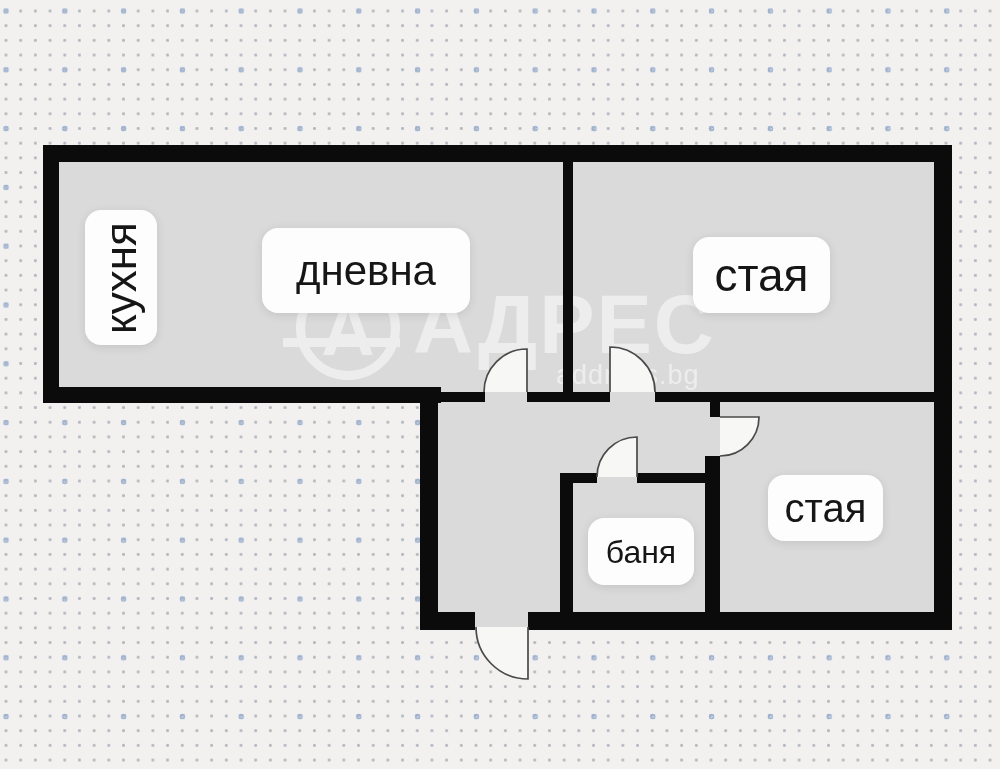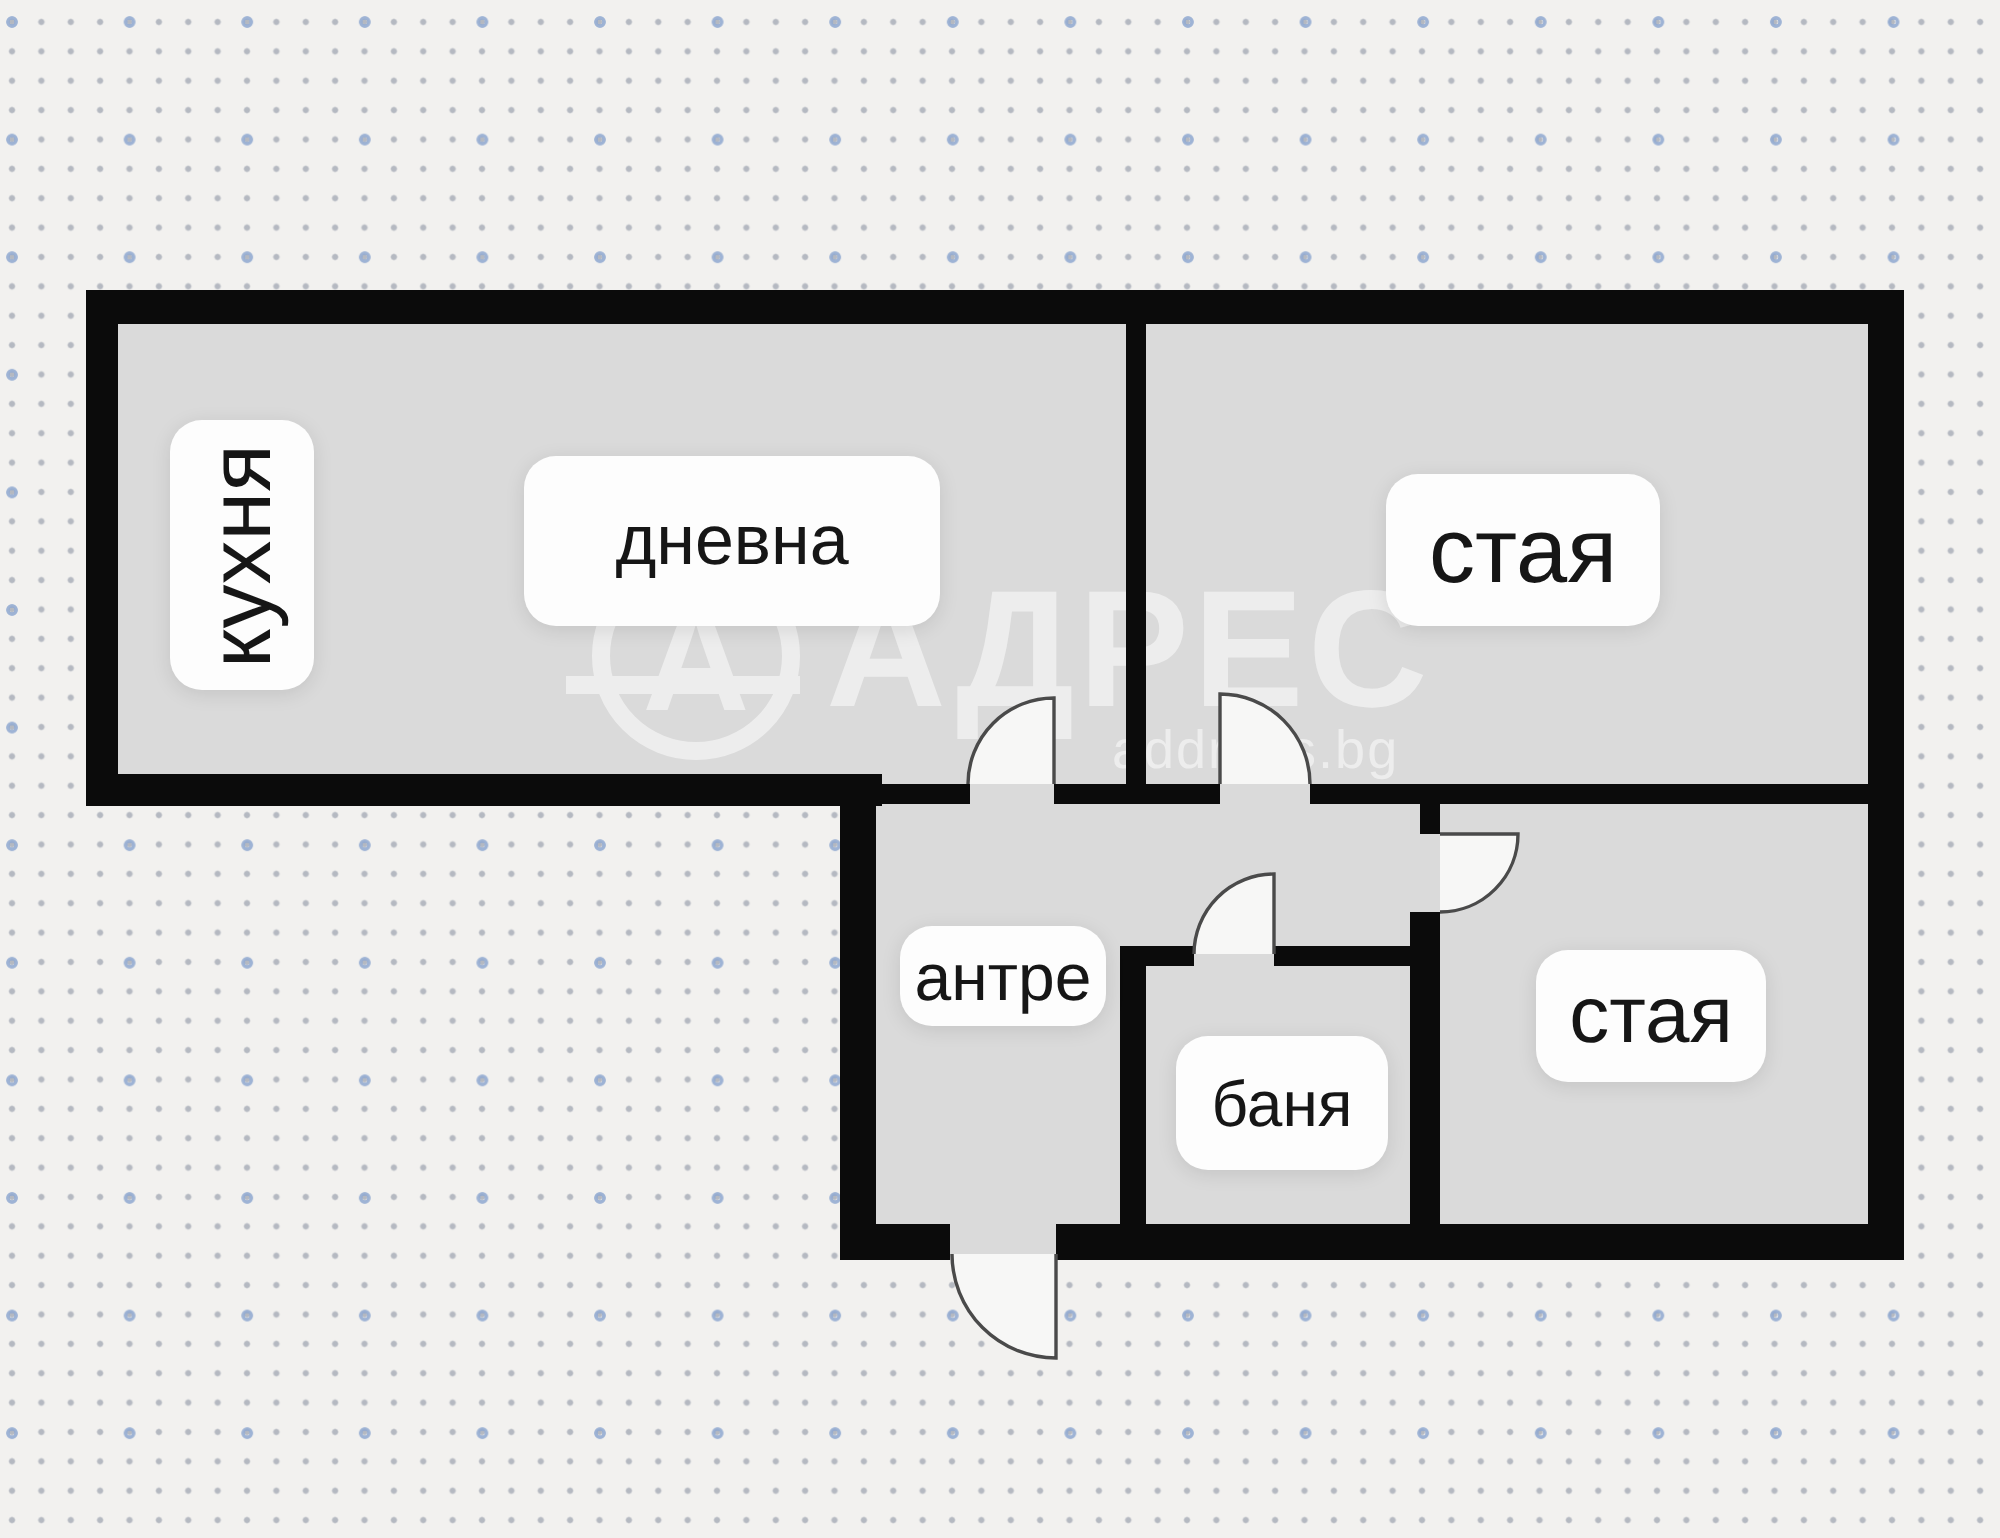--- a/index.html
+++ b/index.html
@@ -98,19 +98,18 @@
       <path d="M610,392 L610,347 A45,45 0 0 1 655,392"></path>
       <path d="M637,477 L637,437 A40,40 0 0 0 597,477"></path>
       <path d="M720,417 L759,417 A39,39 0 0 1 720,456"></path>
       <path d="M528,627 L528,679 A52,52 0 0 1 476,627"></path>
     </g>
   </svg>
 
   <div class="room-label rotated" style="left:85px;top:210px;width:72px;height:135px;font-size:44px;">
     <span>кухня</span>
   </div>
-  <div class="room-label" style="left:262px;top:228px;width:208px;height:85px;font-size:35px;">дневна</div>
+  <div class="room-label" style="left:262px;top:228px;width:208px;height:85px;font-size:42px;">дневна</div>
   <div class="room-label" style="left:693px;top:237px;width:137px;height:76px;font-size:46px;">стая</div>
-  <div class="room-label" style="left:450px;top:463px;width:103px;height:50px;font-size:33px;">антре</div>
   <div class="room-label" style="left:588px;top:518px;width:106px;height:67px;font-size:32px;">баня</div>
   <div class="room-label" style="left:768px;top:475px;width:115px;height:66px;font-size:40px;">стая</div>
 
 </div>
 
 </body></html>

